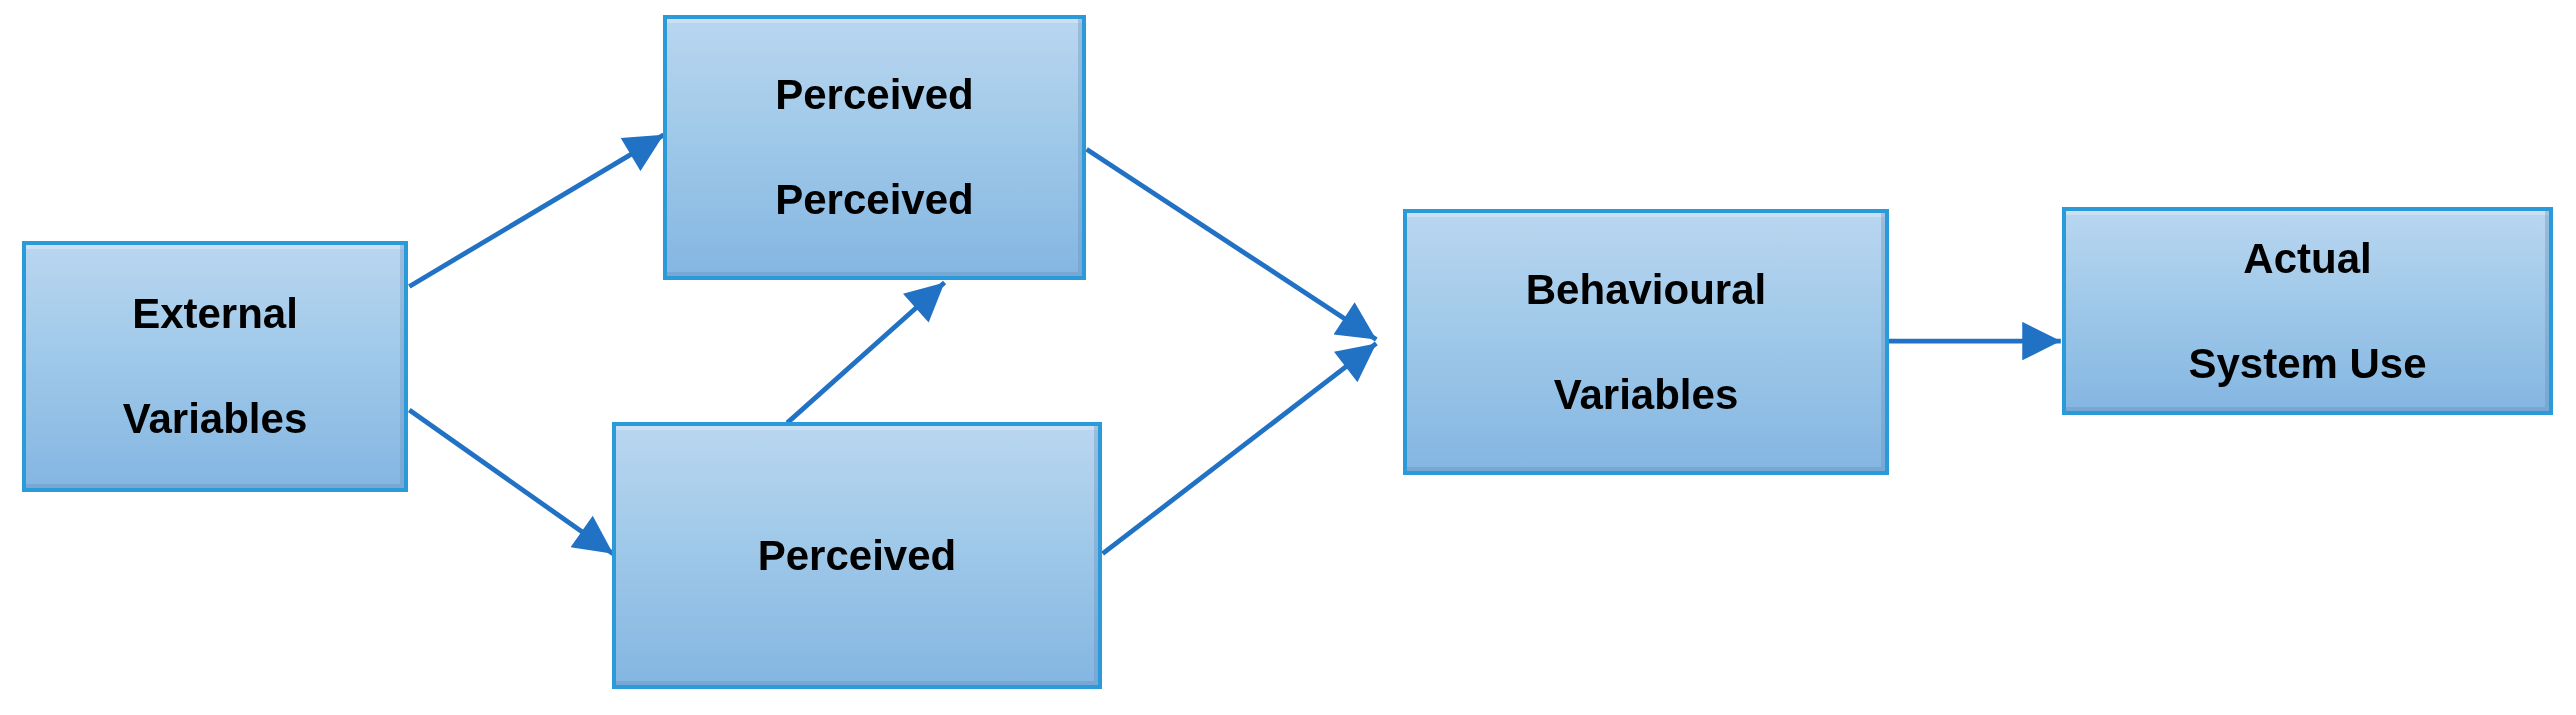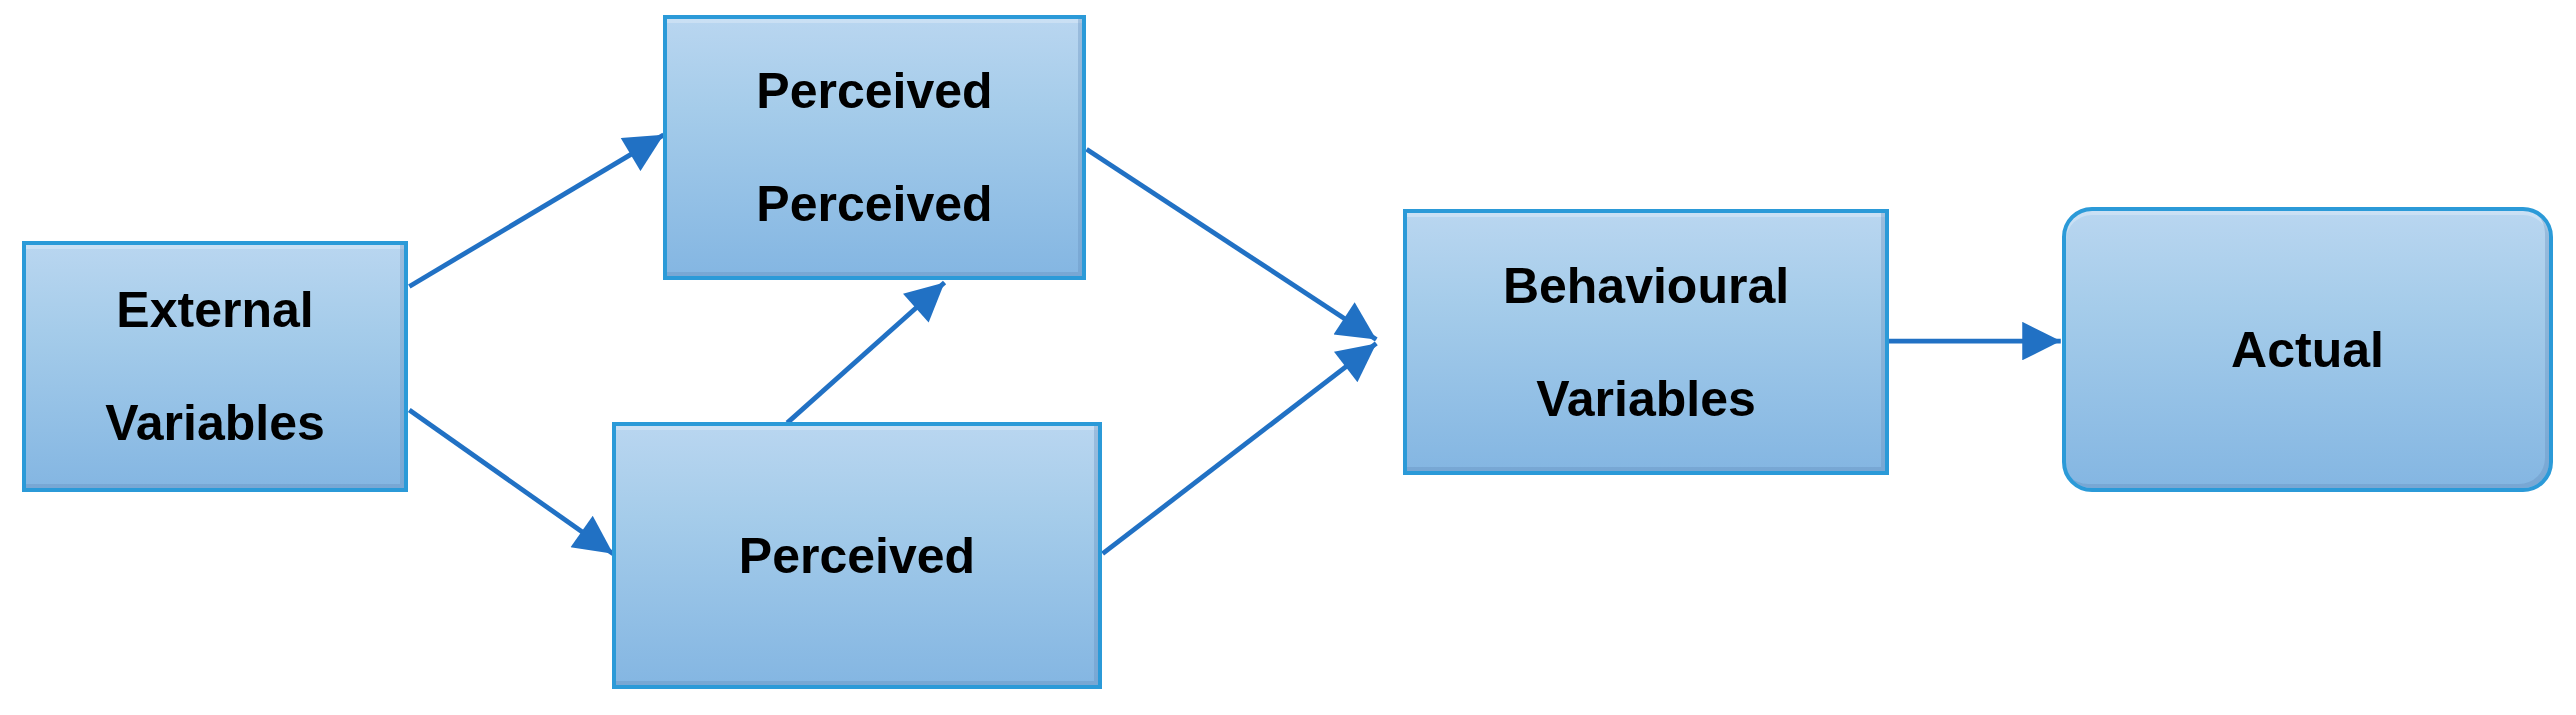--- a/index.html
+++ b/index.html
@@ -28,33 +28,33 @@
     background: linear-gradient(180deg, #B9D6F0 0%, #A5CCEA 35%, #84B6E2 100%);
     box-shadow: inset -4px -4px 0 rgba(96,140,185,0.35), inset 0 4px 0 rgba(255,255,255,0.25);
     display: flex;
     flex-direction: column;
     align-items: center;
     justify-content: center;
     gap: 63px;
     text-align: center;
     color: #000000;
     font-weight: bold;
-    font-size: 50px;
+    font-size: 42px;
     line-height: 1;
   }
   .node .line {
     display: block;
     white-space: nowrap;
   }
   
   #node-external-variables   { left: 22px;   top: 241px; width: 386px; height: 251px; align-items: center; }
   #node-perceived-usefulness { left: 663px;  top: 14.5px;  width: 423px; height: 265px; }
   #node-perceived-ease       { left: 612px;  top: 422px; width: 490px; height: 267px; }
   #node-behavioural-intention{ left: 1377px; top: 209px; width: 486px; height: 266px; margin-left: 26px; }
-  #node-actual-system-use    { left: 2062px; top: 207px; width: 491px; height: 285px; border-radius: 30px; }
+  #node-actual-system-use    { left: 2062px; top: 207px; width: 491px; height: 208px; }
   .edge {
     stroke: #2171C4;
     stroke-width: 6;
   }
 </style>
 </head>
 <body>
 
 <div class="canvas">
 
@@ -86,16 +86,17 @@
     <span class="line">Perceived</span>
   </div>
 
   <div class="node" id="node-behavioural-intention">
     <span class="line">Behavioural</span>
     <span class="line">Variables</span>
   </div>
 
   <div class="node" id="node-actual-system-use">
     <span class="line">Actual</span>
+    <span class="line">System Use</span>
   </div>
 
 </div>
 
 
 </body></html>

